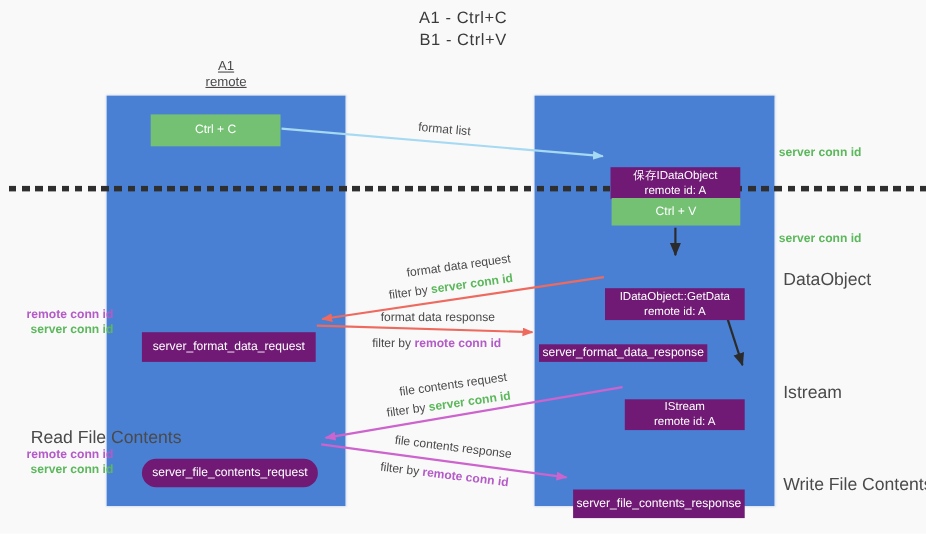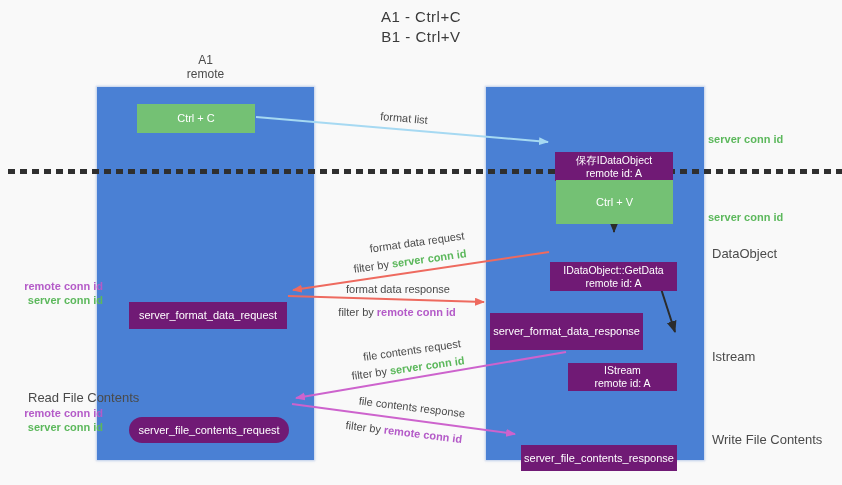--- a/index.html
+++ b/index.html
@@ -3,34 +3,34 @@
 <meta charset="utf-8">
 <style>
   html,body{margin:0;padding:0;}
   .canvas{
     position:relative;width:842px;height:485px;background:#f9f9f9;
     font-family:"Liberation Sans",sans-serif;overflow:hidden;
   }
   .title{position:absolute;left:0;right:0;top:7px;text-align:center;
     font-size:15px;line-height:20px;color:#3a3a3a;letter-spacing:.5px;}
   .colhead{position:absolute;top:53px;text-align:center;font-size:12px;
-    line-height:14px;color:#4a4a4a;}
+    line-height:14px;color:#4a4a4a;text-decoration:underline;}
   .column{position:absolute;top:87px;height:373px;background:#4a80d4;
     box-shadow:0 0 2px 1px rgba(140,170,220,.55);}
   .box{position:absolute;display:flex;flex-direction:column;
     justify-content:center;color:#fff;font-size:11px;line-height:13px;
     text-align:center;white-space:nowrap;}
   .green-box{background:#74c174;}
   .orange-box{background:#701a75;margin-top:24px;}
   .overlay{position:absolute;left:0;top:0;pointer-events:none;}
   .dotted{position:absolute;left:8px;top:169px;width:834px;height:5px;
     background-image:repeating-linear-gradient(90deg,#2f2f2f 0,#2f2f2f 7px,transparent 7px,transparent 12px);}
   .lbl{position:absolute;white-space:nowrap;font-size:11px;color:#4a4a4a;
     transform:translate(-50%,-50%) rotate(var(--r,0deg));}
-  .ann{position:absolute;font-size:13px;color:#4a4a4a;white-space:nowrap;}
+  .ann{position:absolute;font-size:16px;color:#4a4a4a;white-space:nowrap;}
   .green{color:#5cb85c;font-weight:bold;}
   .purple{color:#b45bc8;font-weight:bold;}
   .pair{position:absolute;left:0;width:103px;text-align:right;font-size:11px;
     font-weight:bold;line-height:14px;white-space:nowrap;}
   .right-align{text-align:right;}
 </style>
 </head>
 <body>
 
 <div class="canvas">
@@ -76,34 +76,34 @@
 
   <div class="box green-box" style="left:137px;top:104px;width:118px;height:29px;">
     <div>Ctrl + C</div>
   </div>
 
   <div class="box orange-box" style="left:555px;top:128px;width:118px;height:29px;font-size:10.5px;">
     <div>保存IDataObject</div>
     <div>remote id: A</div>
   </div>
 
-  <div class="box green-box" style="left:556px;top:180px;width:117px;height:44px;">
+  <div class="box green-box" style="left:556px;top:180px;width:117px;height:25px;">
     <div>Ctrl + V</div>
   </div>
 
   <div class="box orange-box" style="left:550px;top:238px;width:127px;height:29px;font-size:10.5px;">
     <div>IDataObject::GetData</div>
     <div>remote id: A</div>
   </div>
 
   <div class="box orange-box" style="left:129px;top:278px;width:158px;height:27px;">
     <div>server_format_data_request</div>
   </div>
 
-  <div class="box orange-box" style="left:490px;top:289px;width:153px;height:37px;">
+  <div class="box orange-box" style="left:490px;top:289px;width:153px;height:16px;">
     <div>server_format_data_response</div>
   </div>
 
   <div class="box orange-box" style="left:568px;top:339px;width:109px;height:28px;font-size:10.5px;">
     <div>IStream</div>
     <div>remote id: A</div>
   </div>
 
   <div class="box orange-box" style="left:129px;top:393px;width:160px;height:26px;border-radius:13px;">
     <div>server_file_contents_request</div>

